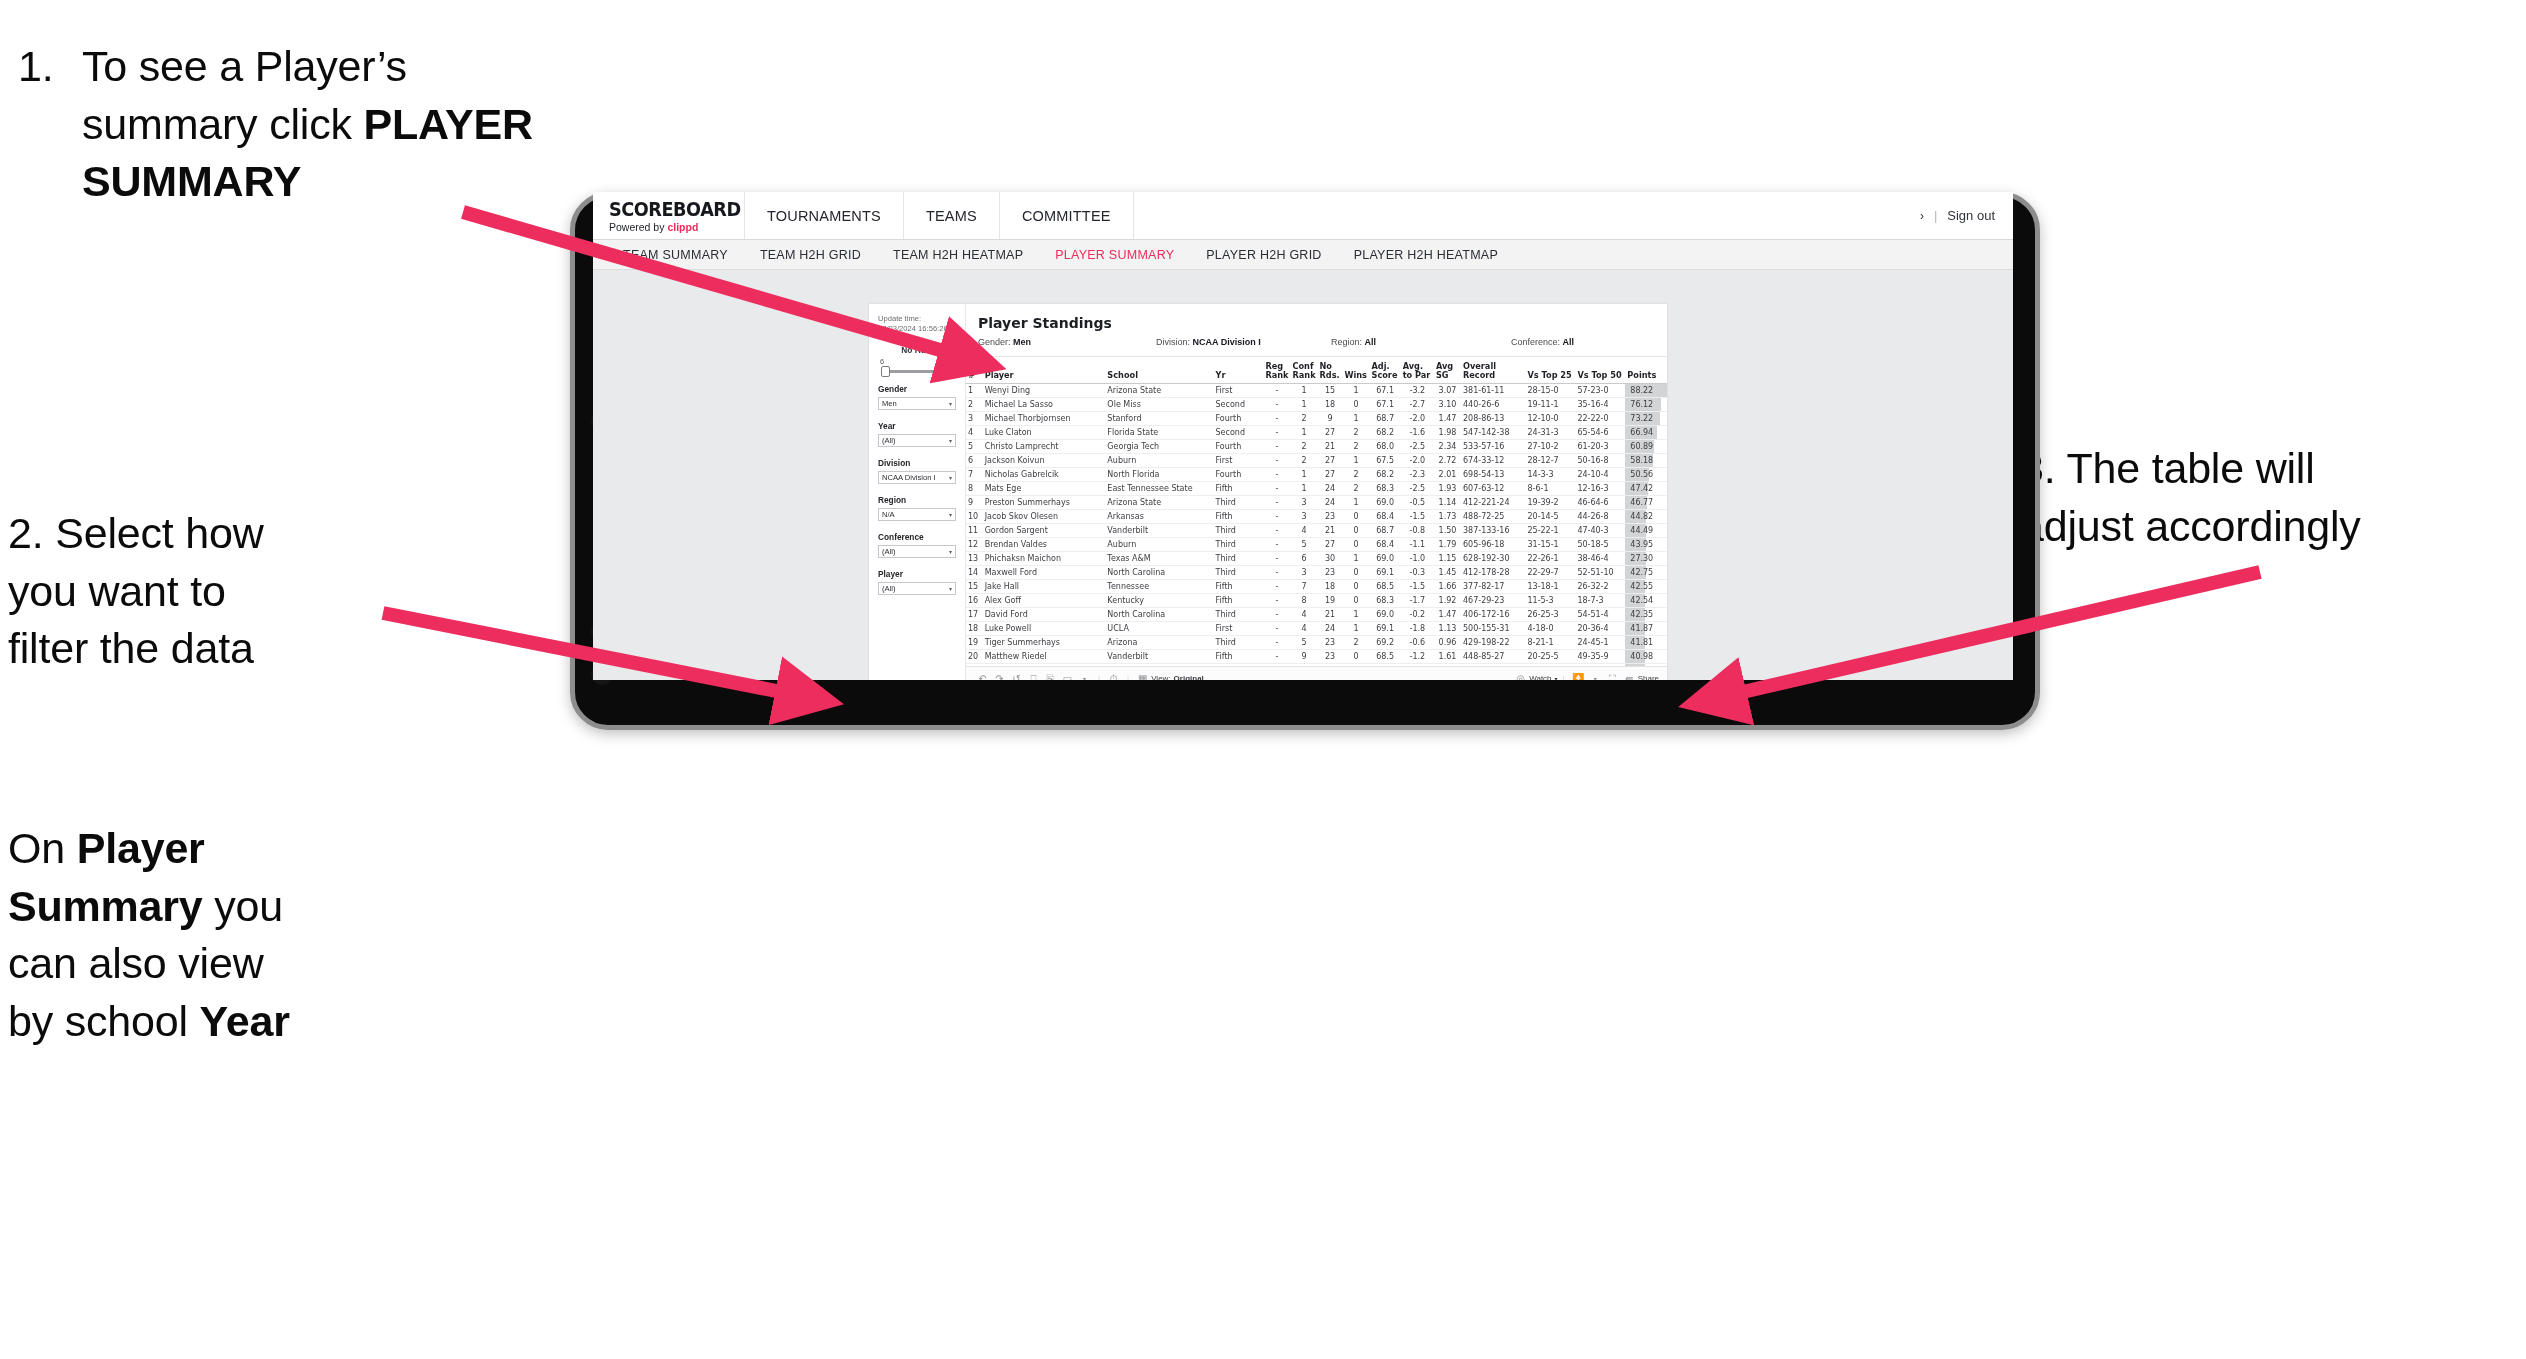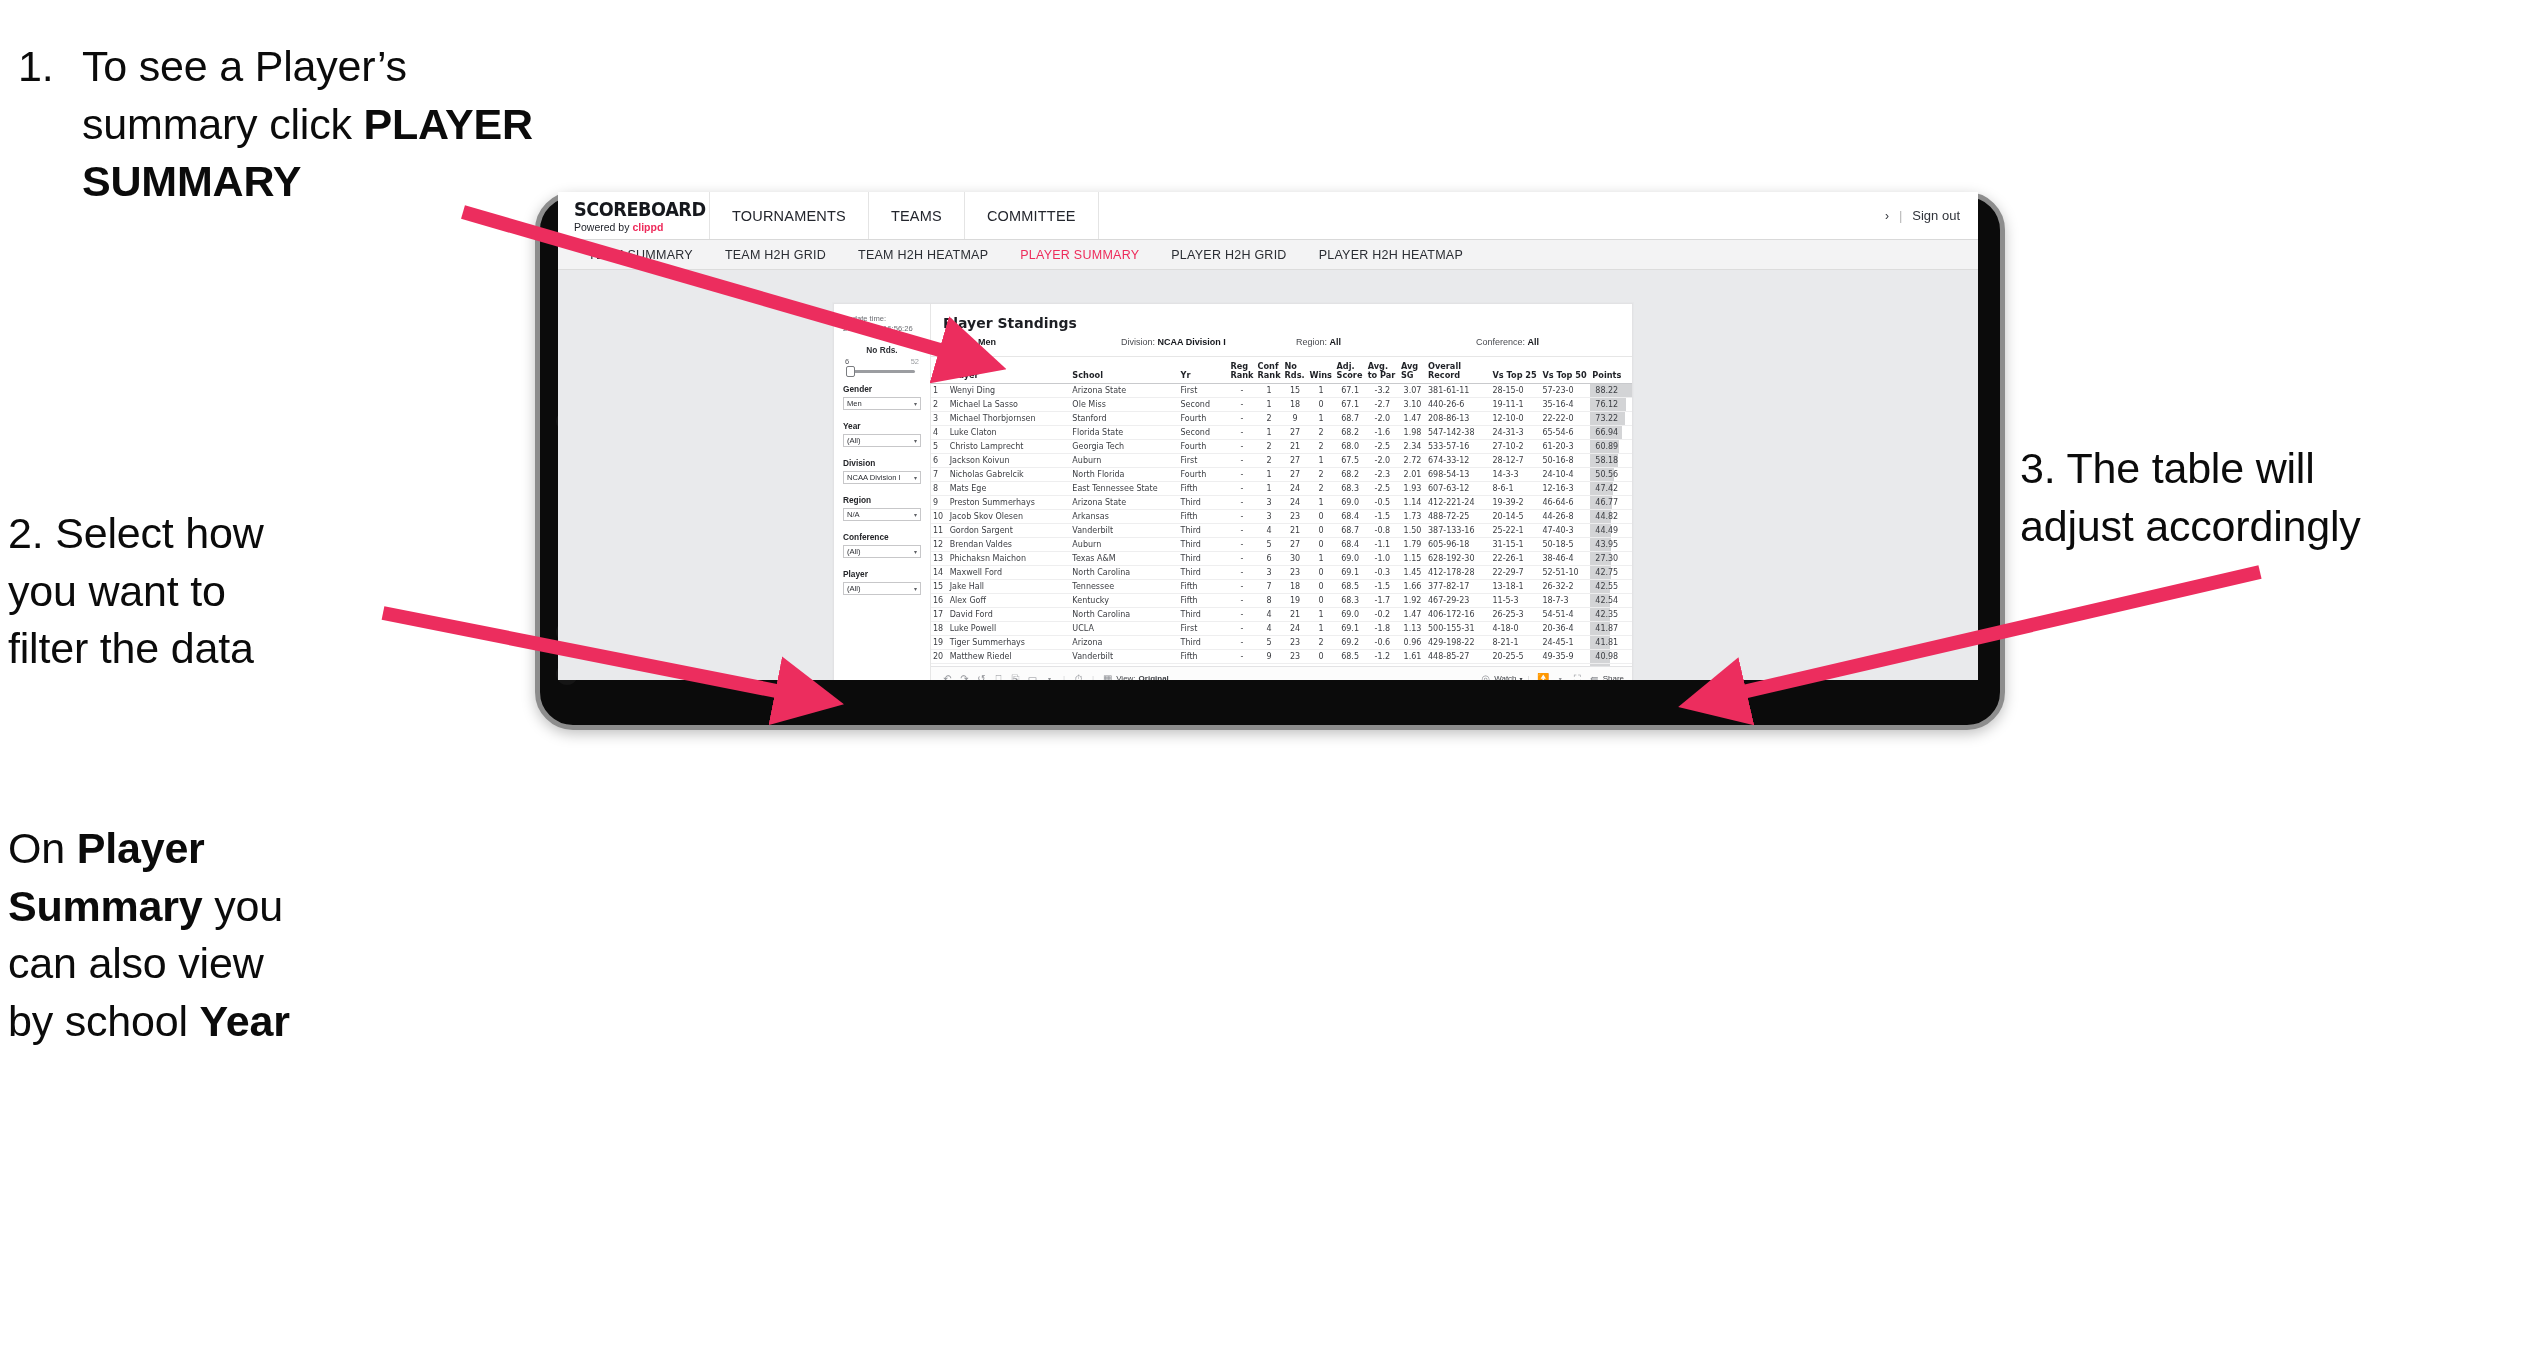--- a/index.html
+++ b/index.html
@@ -26,21 +26,21 @@
   #annot-1 .num { position:absolute; left:0; top:0; }
   #annot-1 .body { display:block; margin-left: 64px; }
 
   #annot-2 { left: 8px; top: 505px; width: 420px; }
   #annot-2b { left: 8px; top: 820px; width: 420px; }
   #annot-3 { left: 2020px; top: 440px; width: 510px; }
 
   
   #tablet {
     position: absolute;
-    left: 535px; top: 192px;
+    left: 570px; top: 192px;
     width: 1470px; height: 538px;
   }
   .tablet-shell {
     position: absolute; inset: 0;
     background: #0b0b0b;
     border-radius: 38px;
     border: 5px solid #8d8d8d;
     box-shadow: 0 4px 14px rgba(0,0,0,0.25);
   }
   

